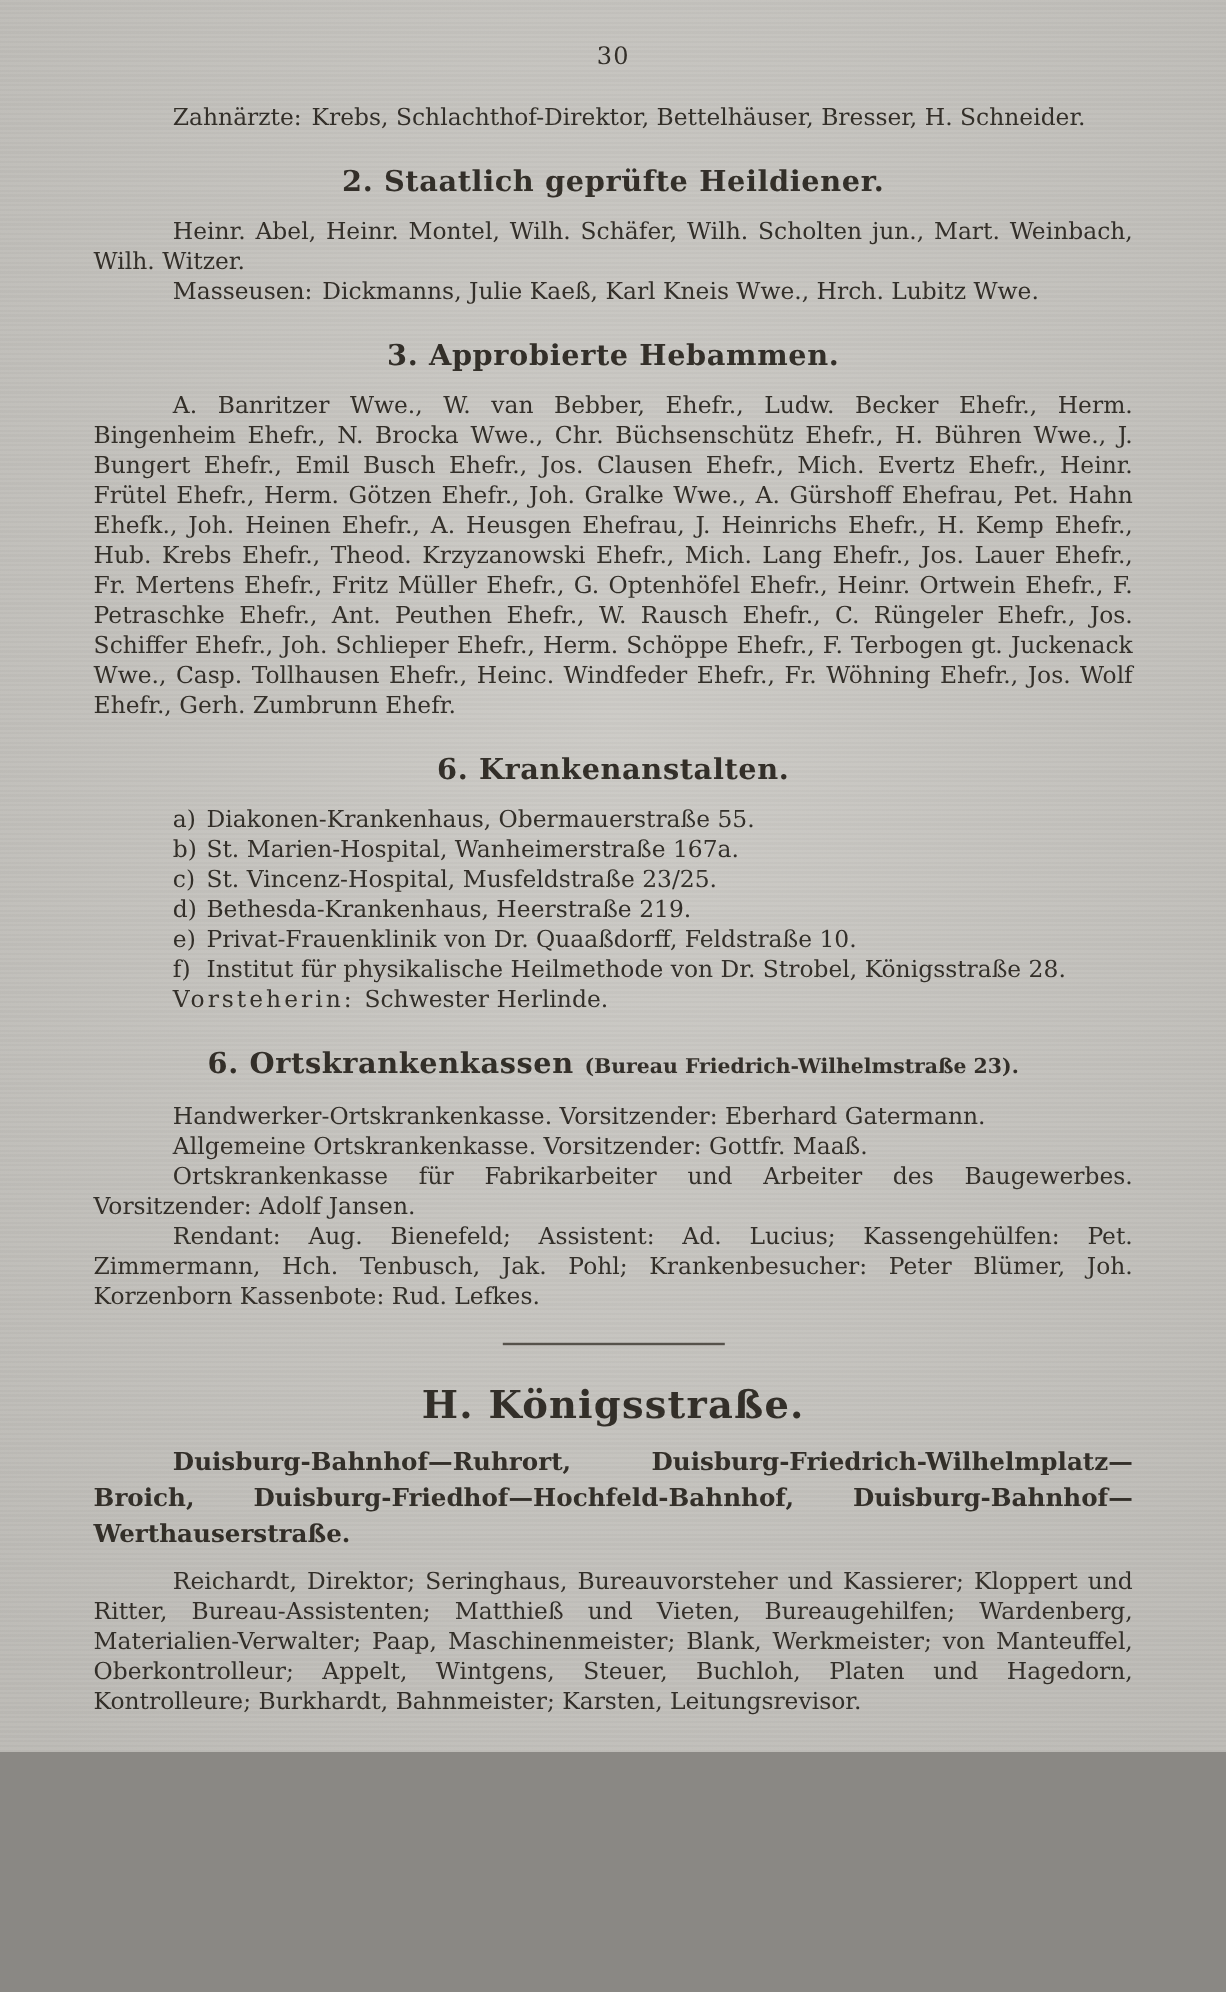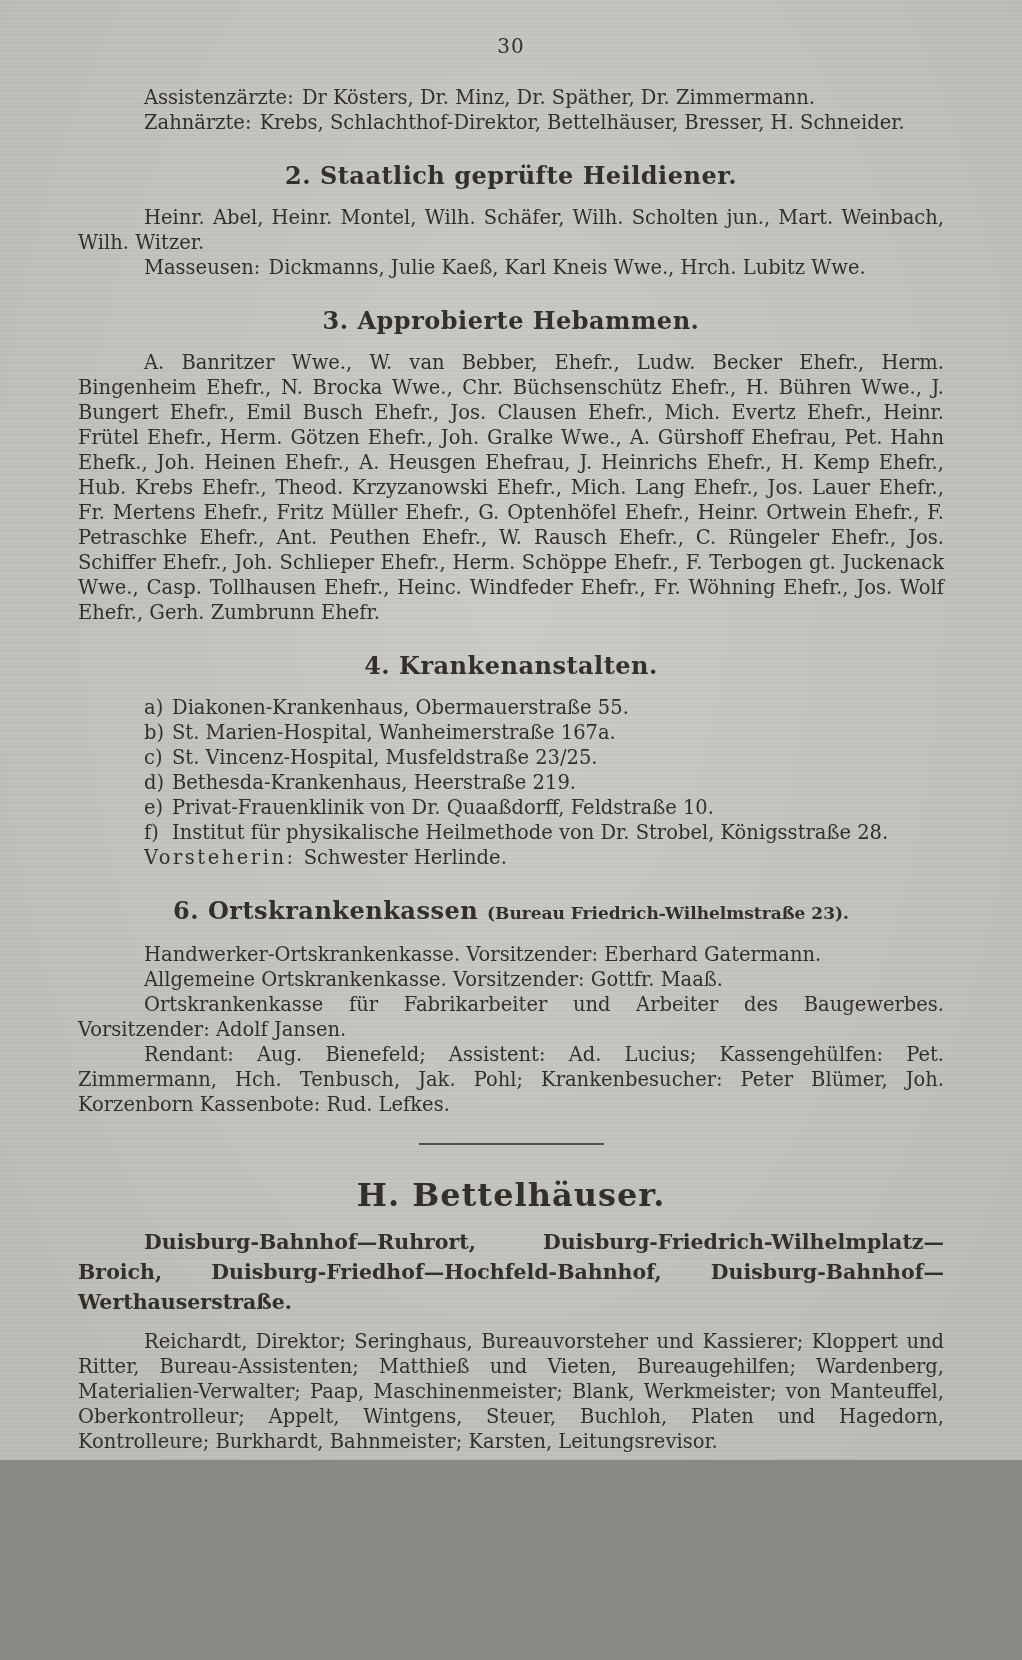--- a/index.html
+++ b/index.html
@@ -30,37 +30,36 @@
 </style>
 </head>
 <body>
 
 <div class="page">
   <div class="content">
 
     <div class="pagenum">30</div>
 
     <section>
-      <p><span class="lbl">Assistenzärzte:</span> <span>Dr Kösters, Dr. Minz, Dr. Späther, Dr. Zimmermann.</span></p>
       <p><span class="lbl">Zahnärzte:</span> <span>Krebs, Schlachthof-Direktor, Bettelhäuser, Bresser, H. Schneider.</span></p>
     </section>
 
     <section>
       <h2 class="sect">2. Staatlich geprüfte Heildiener.</h2>
       <p>Heinr. Abel, Heinr. Montel, Wilh. Schäfer, Wilh. Scholten jun., Mart. Weinbach, Wilh. Witzer.</p>
       <p><span class="lbl">Masseusen:</span> <span>Dickmanns, Julie Kaeß, Karl Kneis Wwe., Hrch. Lubitz Wwe.</span></p>
     </section>
 
     <section>
       <h2 class="sect">3. Approbierte Hebammen.</h2>
       <p>A. Banritzer Wwe., W. van Bebber, Ehefr., Ludw. Becker Ehefr., Herm. Bingenheim Ehefr., N. Brocka Wwe., Chr. Büchsenschütz Ehefr., H. Bühren Wwe., J. Bungert Ehefr., Emil Busch Ehefr., Jos. Clausen Ehefr., Mich. Evertz Ehefr., Heinr. Frütel Ehefr., Herm. Götzen Ehefr., Joh. Gralke Wwe., A. Gürshoff Ehefrau, Pet. Hahn Ehefk., Joh. Heinen Ehefr., A. Heusgen Ehefrau, J. Heinrichs Ehefr., H. Kemp Ehefr., Hub. Krebs Ehefr., Theod. Krzyzanowski Ehefr., Mich. Lang Ehefr., Jos. Lauer Ehefr., Fr. Mertens Ehefr., Fritz Müller Ehefr., G. Optenhöfel Ehefr., Heinr. Ortwein Ehefr., F. Petraschke Ehefr., Ant. Peuthen Ehefr., W. Rausch Ehefr., C. Rüngeler Ehefr., Jos. Schiffer Ehefr., Joh. Schlieper Ehefr., Herm. Schöppe Ehefr., F. Terbogen gt. Juckenack Wwe., Casp. Tollhausen Ehefr., Heinc. Windfeder Ehefr., Fr. Wöhning Ehefr., Jos. Wolf Ehefr., Gerh. Zumbrunn Ehefr.</p>
     </section>
 
     <section>
-      <h2 class="sect">4. Krankenanstalten.</h2>
+      <h2 class="sect">6. Krankenanstalten.</h2>
       <p class="anst"><span class="itemlabel">a)</span><span>Diakonen-Krankenhaus, Obermauerstraße 55.</span></p>
       <p class="anst"><span class="itemlabel">b)</span><span>St. Marien-Hospital, Wanheimerstraße 167a.</span></p>
       <p class="anst"><span class="itemlabel">c)</span><span>St. Vincenz-Hospital, Musfeldstraße 23/25.</span></p>
       <p class="anst"><span class="itemlabel">d)</span><span>Bethesda-Krankenhaus, Heerstraße 219.</span></p>
       <p class="anst"><span class="itemlabel">e)</span><span>Privat-Frauenklinik von Dr. Quaaßdorff, Feldstraße 10.</span></p>
       <p class="anst"><span class="itemlabel">f)</span><span>Institut für physikalische Heilmethode von Dr. Strobel, Königsstraße 28.</span></p>
     </section>
 
     <section>
       <p><span class="lbl sperr">Vorsteherin:</span> <span>Schwester Herlinde.</span></p>
@@ -70,19 +69,19 @@
       <h2 class="sect"><span>6. Ortskrankenkassen</span> <span class="reg">(Bureau Friedrich-Wilhelmstraße 23).</span></h2>
       <p>Handwerker-Ortskrankenkasse.  Vorsitzender: Eberhard Gatermann.</p>
       <p>Allgemeine Ortskrankenkasse.  Vorsitzender: Gottfr. Maaß.</p>
       <p>Ortskrankenkasse für Fabrikarbeiter und Arbeiter des Baugewerbes.  Vorsitzender: Adolf Jansen.</p>
       <p><span>Rendant: Aug. Bienefeld;  Assistent: Ad. Lucius;  Kassengehülfen: Pet. Zimmermann, Hch. Tenbusch, Jak. Pohl;  Krankenbesucher: Peter Blümer, Joh. Korzenborn</span> <span>Kassenbote: Rud. Lefkes.</span></p>
     </section>
 
     <div class="divider"></div>
 
     <section>
-      <h1 class="main">H. Bettelhäuser.</h1>
+      <h1 class="main">H. Königsstraße.</h1>
       <p class="routes">Duisburg-Bahnhof—Ruhrort, Duisburg-Friedrich-Wilhelmplatz—Broich, Duisburg-Friedhof—Hochfeld-Bahnhof, Duisburg-Bahnhof—Werthauserstraße.</p>
       <p class="staff">Reichardt, Direktor; Seringhaus, Bureauvorsteher und Kassierer; Kloppert und Ritter, Bureau-Assistenten; Matthieß und Vieten, Bureaugehilfen; Wardenberg, Materialien-Verwalter; Paap, Maschinenmeister; Blank, Werkmeister; von Manteuffel, Oberkontrolleur; Appelt, Wintgens, Steuer, Buchloh, Platen und Hagedorn, Kontrolleure; Burkhardt, Bahnmeister; Karsten, Leitungsrevisor.</p>
     </section>
 
   </div>
 </div>
 
 </body></html>

